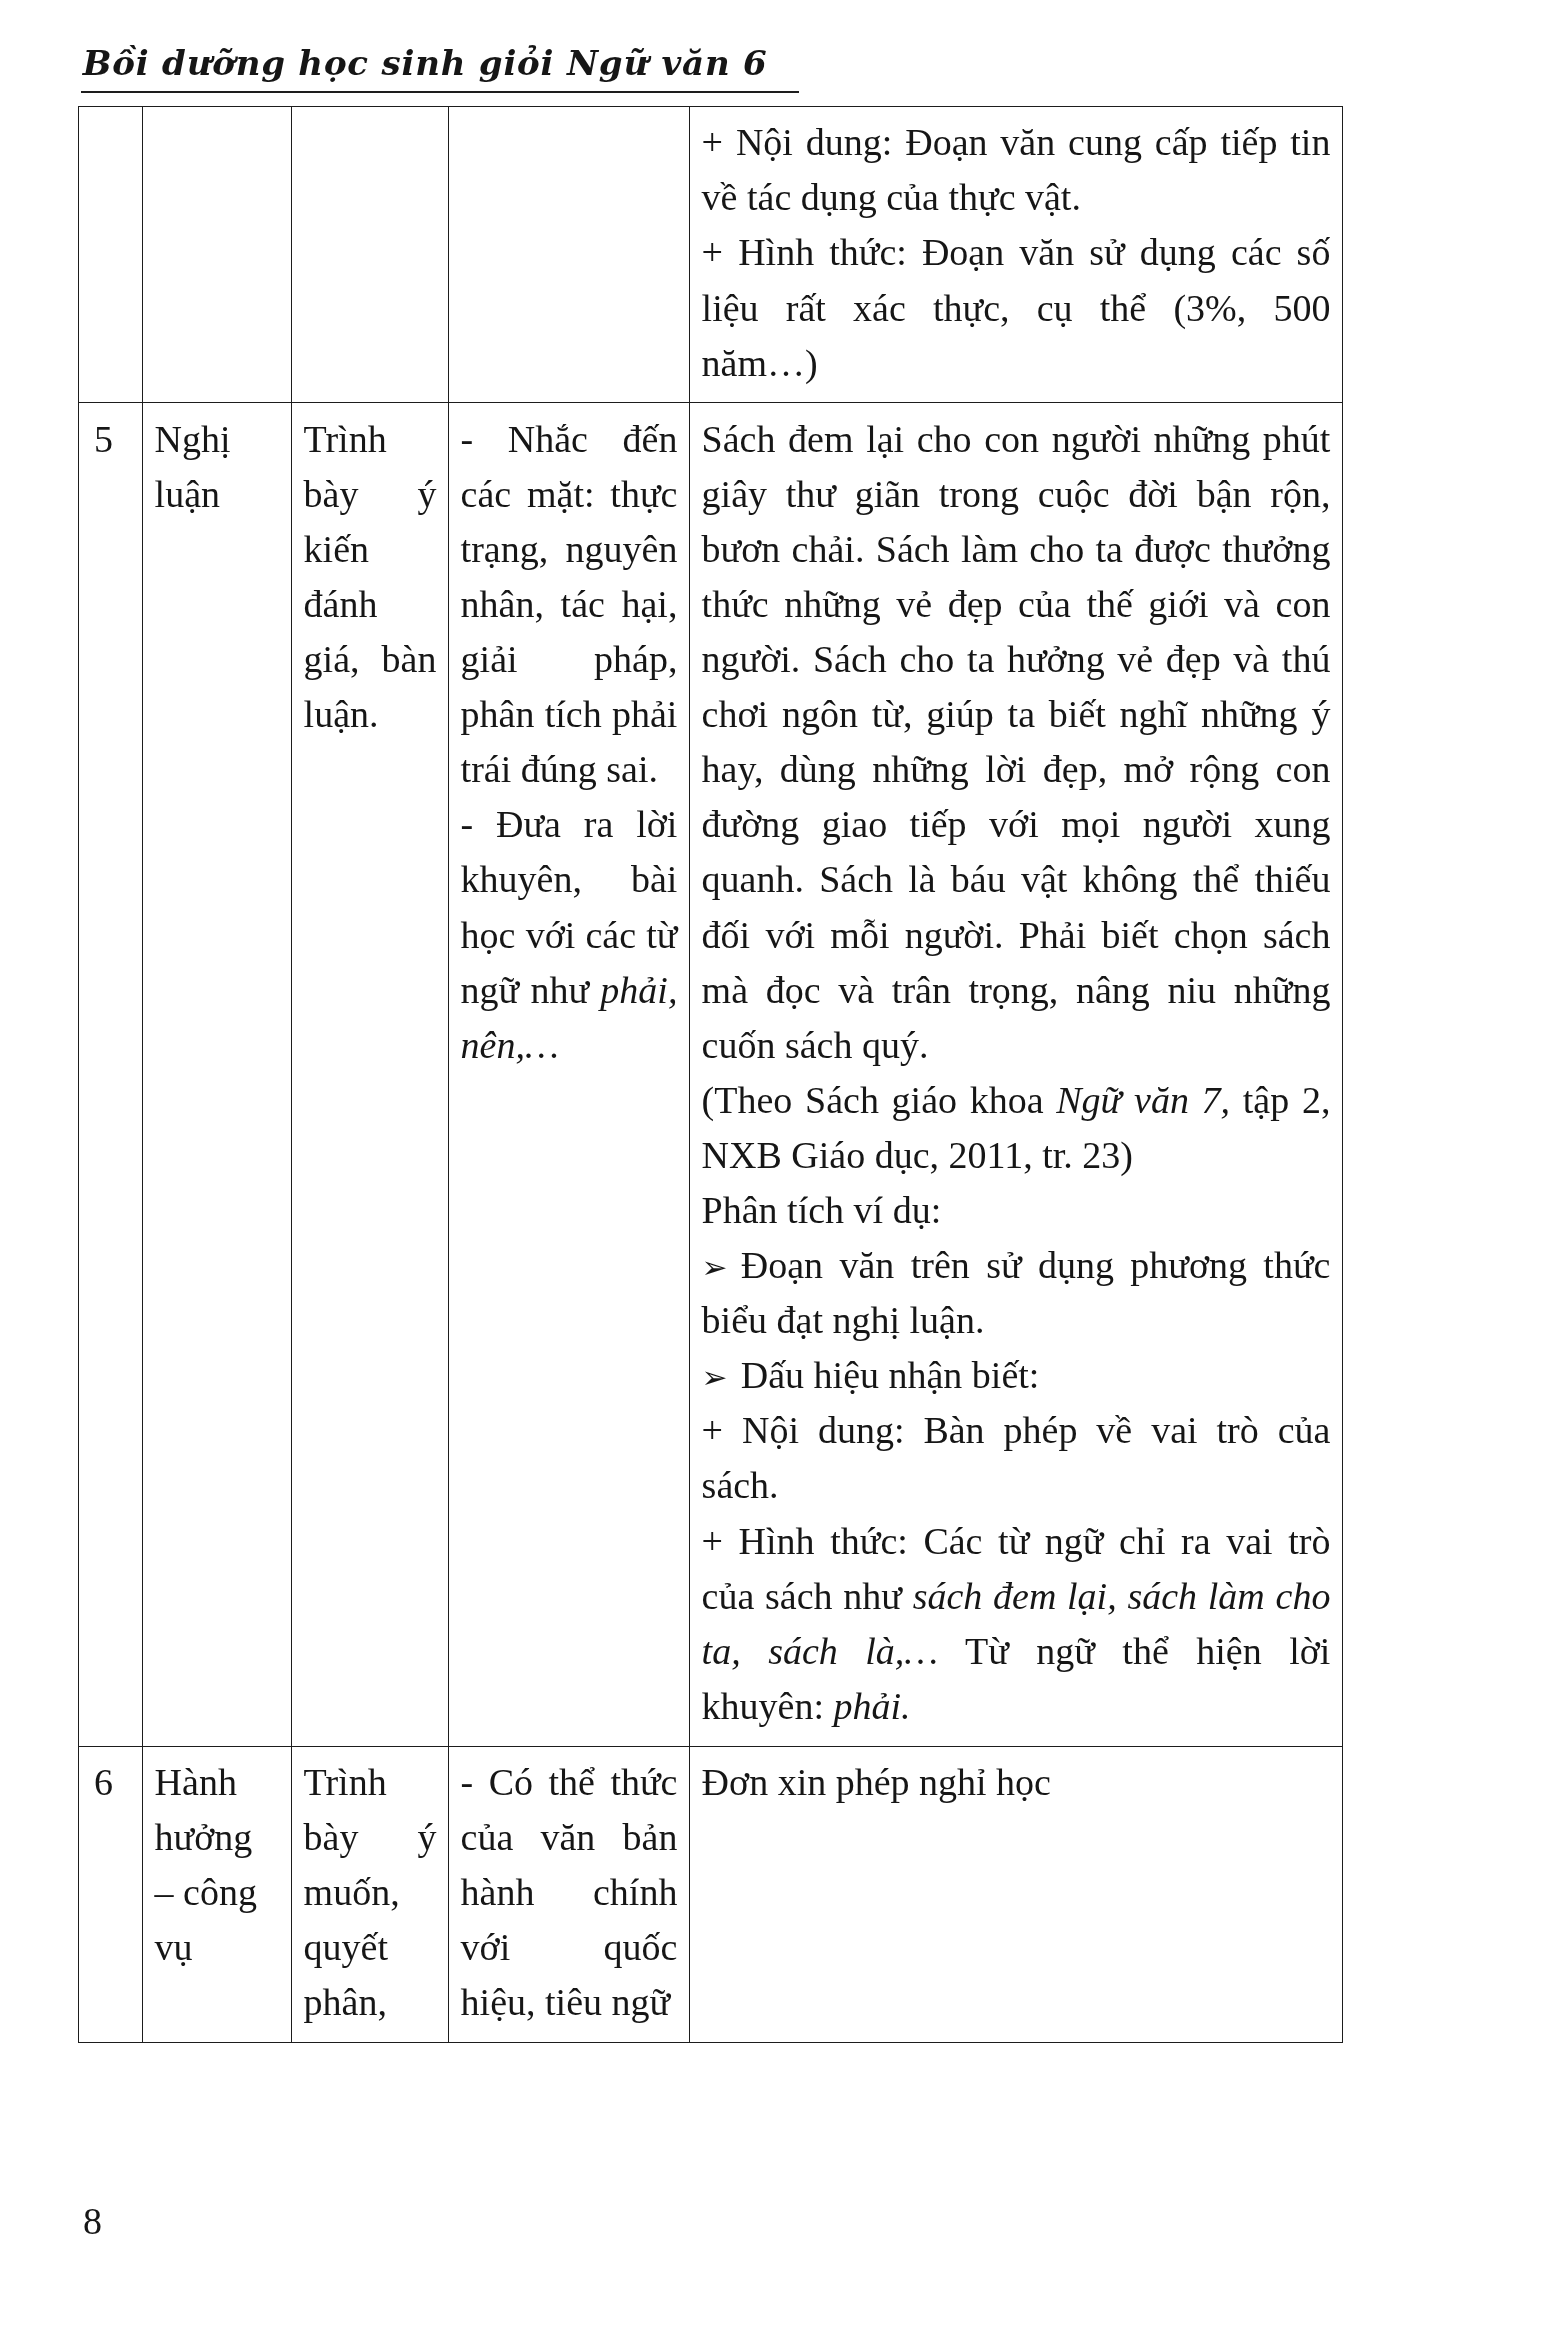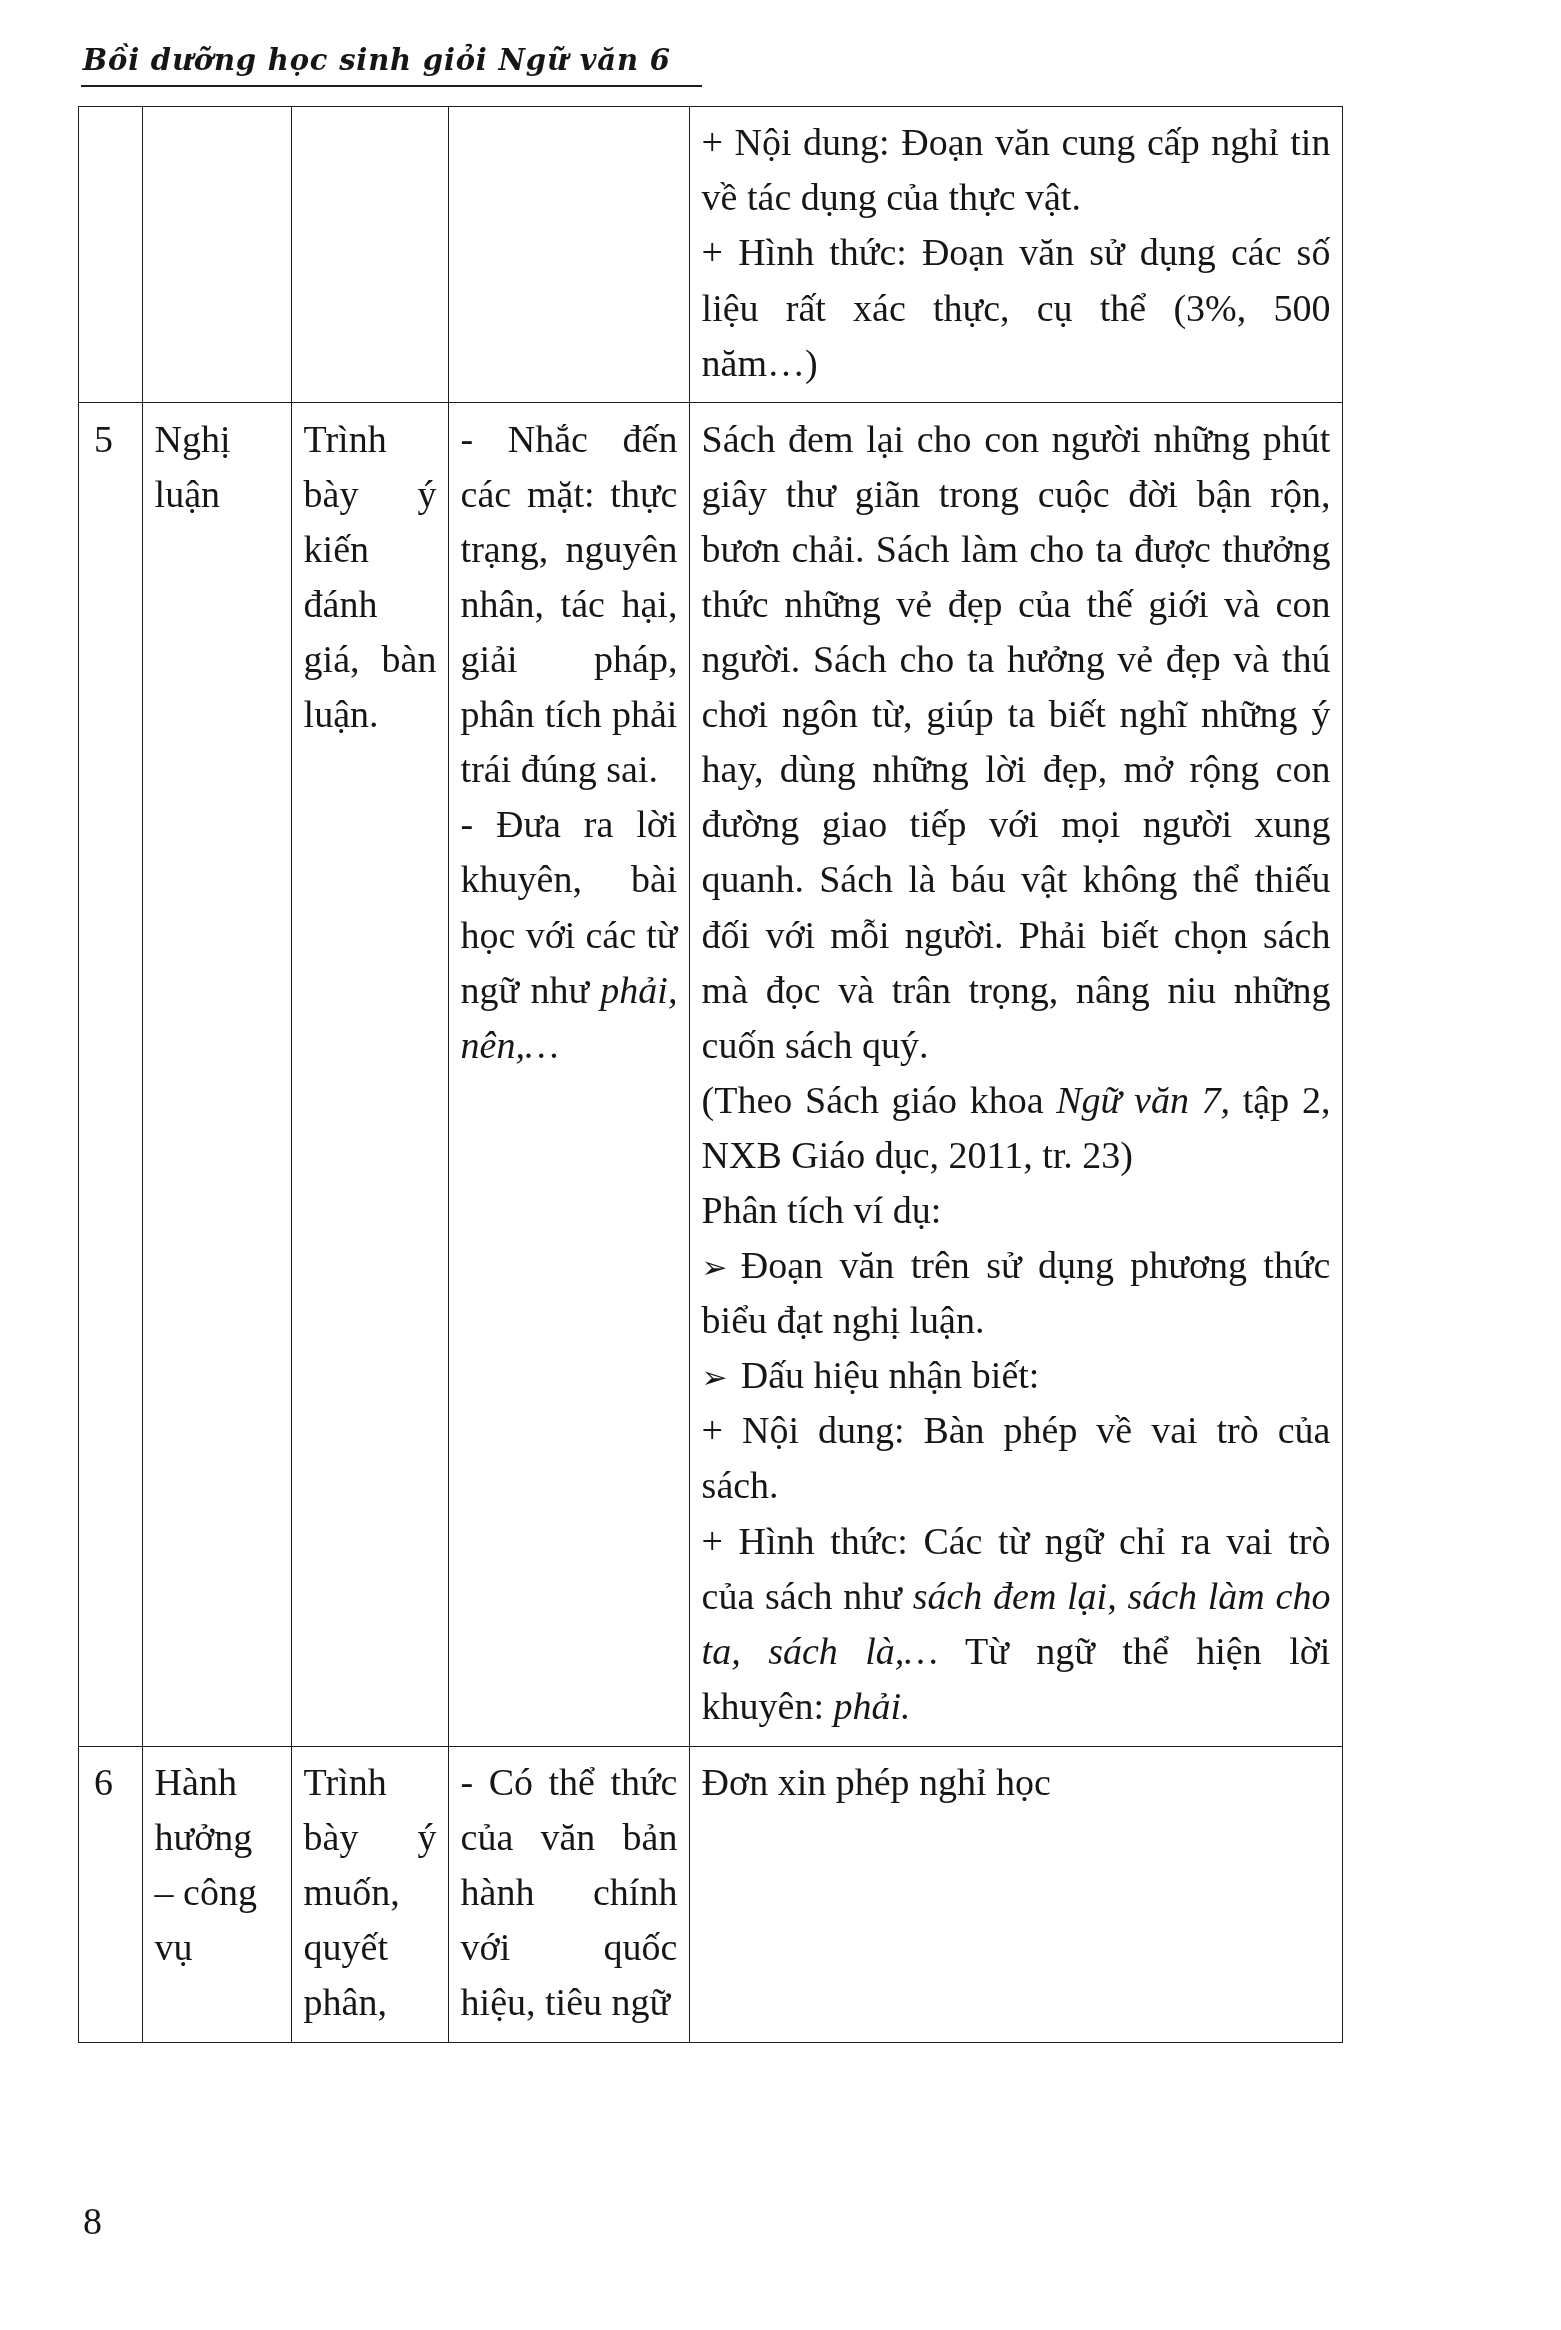--- a/index.html
+++ b/index.html
@@ -5,21 +5,21 @@
   * { margin:0; padding:0; box-sizing:border-box; }
   html,body { background:#e8e8e8; }
   body { width:1561px; height:2330px; position:relative; overflow:hidden;
          font-family:"Liberation Serif","DejaVu Serif",serif; color:#161616; }
   .page { position:absolute; inset:0; background:#ffffff; }
 
   .running-header {
       position:absolute; left:81px; top:43px;
       font-family:"DejaVu Serif","Liberation Serif",serif;
       font-style:italic; font-weight:700;
-      font-size:29px; letter-spacing:0.8px;
+      font-size:34px; letter-spacing:0.8px;
       padding:0 31px 8.3px 1.7px;
       border-bottom:2.5px solid #1d1d1d;
   }
 
   table.content-table {
       position:absolute; left:78px; top:106px;
       width:1264px; table-layout:fixed; border-collapse:collapse;
   }
   td {
       border:1.7px solid #1d1d1d;
@@ -57,21 +57,21 @@
         <col style="width:653px">
     </colgroup>
     <tbody>
 
       <tr>
         <td class="c1"></td>
         <td></td>
         <td></td>
         <td></td>
         <td class="just">
-          <p>+ Nội dung: Đoạn văn cung cấp nghỉ tin về tác dụng của thực vật.</p>
+          <p>+ Nội dung: Đoạn văn cung cấp tiếp tin về tác dụng của thực vật.</p>
           <p>+ Hình thức: Đoạn văn sử dụng các số liệu rất xác thực, cụ thể (3%, 500 năm…)</p>
         </td>
       </tr>
 
       <tr>
         <td class="c1">5</td>
         <td>Nghị luận</td>
         <td class="just">Trình bày ý kiến đánh giá, bàn luận.</td>
         <td class="just">
           <p>- Nhắc đến các mặt: thực trạng, nguyên nhân, tác hại, giải pháp, phân tích phải trái đúng sai.</p>

